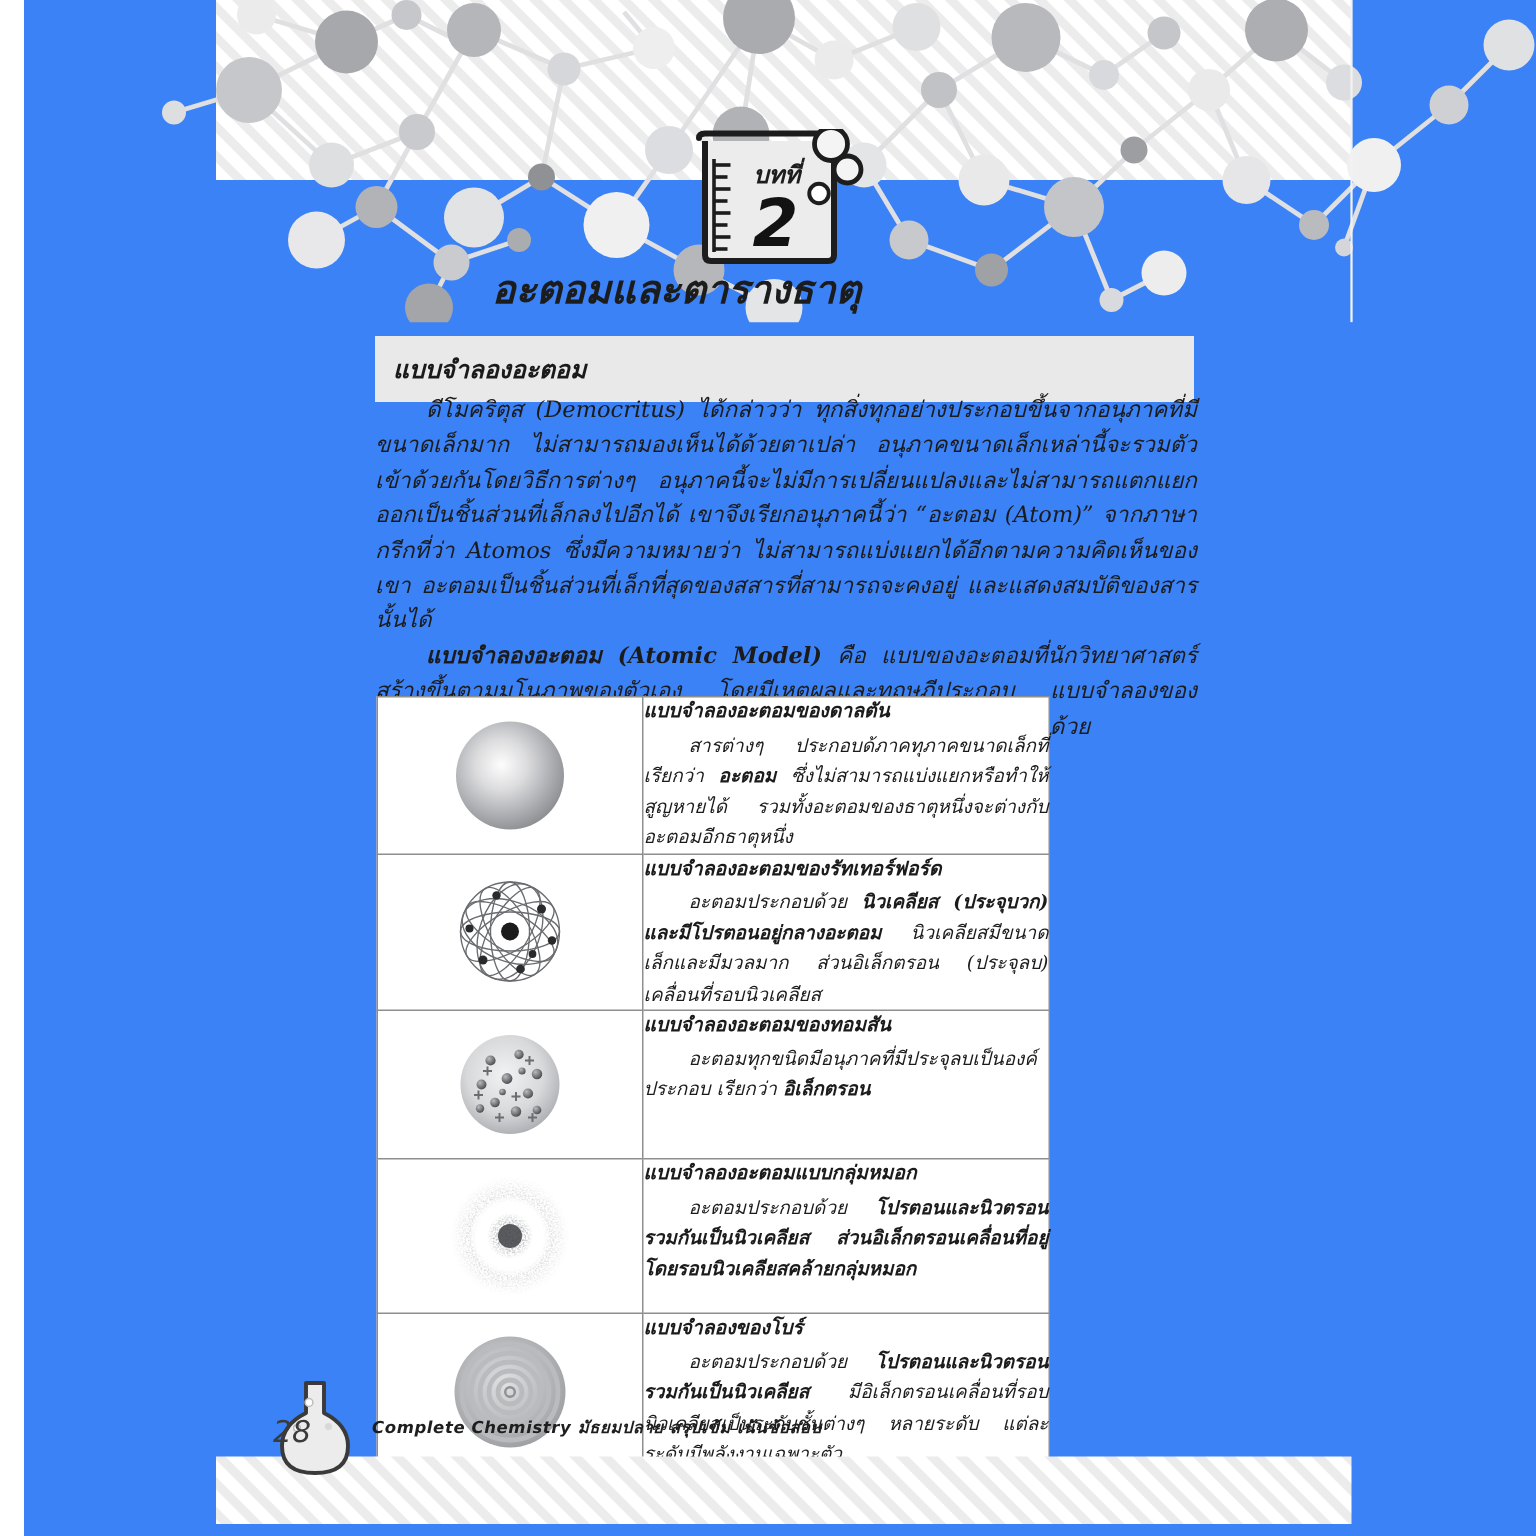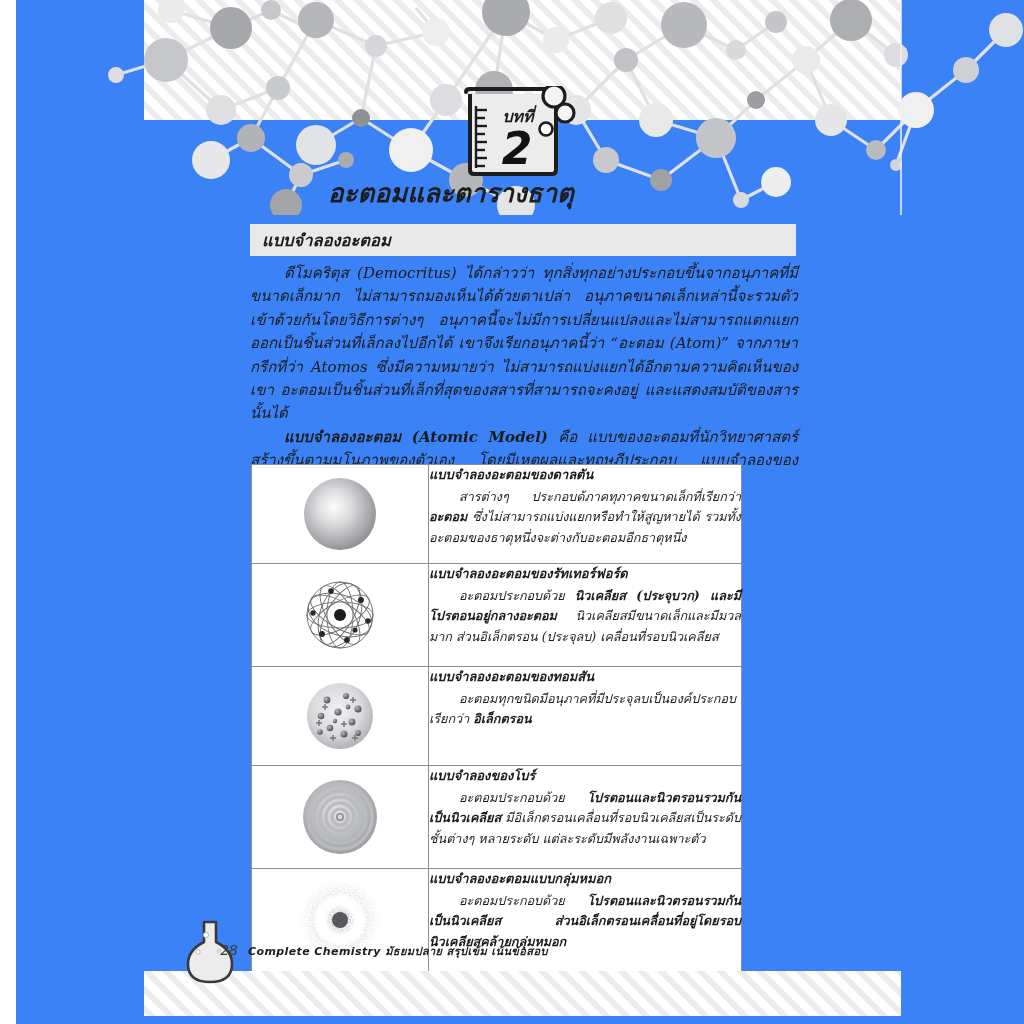--- a/index.html
+++ b/index.html
@@ -65,21 +65,21 @@
     color: #1c1c1c;
     letter-spacing: 0px;
   }
 
   
   .section-bar {
     position: absolute;
     left: 234px;
     top: 224px;
     width: 546px;
-    height: 32px;
+    height: 44px;
     background: #e9e9e9;
     display: flex;
     align-items: center;
   }
   .section-bar-label {
     padding-left: 12px;
     font-size: 16.5px;
     font-weight: bold;
     color: #1a1a1a;
   }
@@ -101,21 +101,21 @@
     margin: 0;
     text-indent: 34px;
   }
   .intro .bold { font-weight: bold; }
 
   
   .models-table {
     position: absolute;
     left: 235px;
     top: 464px;
-    width: 491px;
+    width: 449px;
     border: 1px solid #8e8e8e;
     border-collapse: collapse;
     background: #fff;
   }
   .models-table td {
     border: 1px solid #8e8e8e;
     vertical-align: top;
     padding: 0;
   }
   .cell-figure {
@@ -159,22 +159,22 @@
     left: 166px;
     top: -8px;
     width: 56px;
     height: 66px;
   }
   .footer-pageno {
     position: absolute;
     left: 166px;
     top: 14px;
     width: 56px;
-    text-align: right;
-    font-size: 14px;
+    text-align: left;
+    font-size: 20px;
     color: #3b3b3b;
     font-family: "DejaVu Sans", "Liberation Sans", sans-serif;
   }
   .footer-text {
     position: absolute;
     left: 232px;
     top: 14px;
     font-size: 11px;
     font-weight: bold;
     color: #1e1e1e;
@@ -426,48 +426,20 @@
         </td>
         <td class="cell-text">
           <span class="cell-title">แบบจำลองอะตอมของทอมสัน</span>
           <span class="cell-body"><span>อะตอมทุกขนิดมีอนุภาคที่มีประจุลบเป็นองค์ประกอบ  เรียกว่า </span><span class="b">อิเล็กตรอน</span><span></span></span>
         </td>
       </tr>
 
       <tr>
         <td class="cell-figure">
           <span class="fig-wrap">
-            <svg width="84" height="84" viewBox="0 0 84 84" xmlns="http://www.w3.org/2000/svg">
-              <defs>
-                <radialGradient id="gBohr" cx="45%" cy="42%" r="62%">
-                  <stop offset="0%" stop-color="#e2e2e4"></stop>
-                  <stop offset="100%" stop-color="#9b9da1"></stop>
-                </radialGradient>
-              </defs>
-              <circle cx="42" cy="42" r="37" fill="url(#gBohr)"></circle>
-              <g fill="none" stroke="#b9bbbe" stroke-width="3.2">
-                <circle cx="42" cy="42" r="32"></circle>
-                <circle cx="42" cy="42" r="26"></circle>
-                <circle cx="42" cy="42" r="20"></circle>
-                <circle cx="42" cy="42" r="14"></circle>
-                <circle cx="42" cy="42" r="8"></circle>
-              </g>
-              <circle cx="42" cy="42" r="3.2" fill="none" stroke="#8e9094" stroke-width="1.6"></circle>
-            </svg>
-          </span>
-        </td>
-        <td class="cell-text">
-          <span class="cell-title">แบบจำลองของโบร์</span>
-          <span class="cell-body"><span>อะตอมประกอบด้วย </span><span class="b">โปรตอนและนิวตรอนรวมกันเป็นนิวเคลียส</span><span> มีอิเล็กตรอนเคลื่อนที่รอบนิวเคลียสเป็นระดับชั้นต่างๆ หลายระดับ แต่ละระดับมีพลังงานเฉพาะตัว</span></span>
-        </td>
-      </tr>
-
-      <tr>
-        <td class="cell-figure">
-          <span class="fig-wrap">
             <svg width="88" height="84" viewBox="0 0 88 84" xmlns="http://www.w3.org/2000/svg">
               <defs>
                 <radialGradient id="gCloudIn" cx="50%" cy="50%" r="50%">
                   <stop offset="0%" stop-color="#3a3a3d"></stop>
                   <stop offset="70%" stop-color="#6e7074"></stop>
                   <stop offset="100%" stop-color="#9a9ca0" stop-opacity="0.2"></stop>
                 </radialGradient>
                 <radialGradient id="gCloudOut" cx="50%" cy="50%" r="50%">
                   <stop offset="0%" stop-color="#ffffff" stop-opacity="0"></stop>
                   <stop offset="52%" stop-color="#ffffff" stop-opacity="0"></stop>
@@ -488,20 +460,48 @@
               <circle cx="44" cy="42" r="8" fill="#3f4144" opacity="0.85"></circle>
             </svg>
           </span>
         </td>
         <td class="cell-text">
           <span class="cell-title">แบบจำลองอะตอมแบบกลุ่มหมอก</span>
           <span class="cell-body"><span>อะตอมประกอบด้วย  </span><span class="b">โปรตอนและนิวตรอนรวมกันเป็นนิวเคลียส ส่วนอิเล็กตรอนเคลื่อนที่อยู่โดยรอบนิวเคลียสคล้ายกลุ่มหมอก</span><span></span></span>
         </td>
       </tr>
 
+      <tr>
+        <td class="cell-figure">
+          <span class="fig-wrap">
+            <svg width="84" height="84" viewBox="0 0 84 84" xmlns="http://www.w3.org/2000/svg">
+              <defs>
+                <radialGradient id="gBohr" cx="45%" cy="42%" r="62%">
+                  <stop offset="0%" stop-color="#e2e2e4"></stop>
+                  <stop offset="100%" stop-color="#9b9da1"></stop>
+                </radialGradient>
+              </defs>
+              <circle cx="42" cy="42" r="37" fill="url(#gBohr)"></circle>
+              <g fill="none" stroke="#b9bbbe" stroke-width="3.2">
+                <circle cx="42" cy="42" r="32"></circle>
+                <circle cx="42" cy="42" r="26"></circle>
+                <circle cx="42" cy="42" r="20"></circle>
+                <circle cx="42" cy="42" r="14"></circle>
+                <circle cx="42" cy="42" r="8"></circle>
+              </g>
+              <circle cx="42" cy="42" r="3.2" fill="none" stroke="#8e9094" stroke-width="1.6"></circle>
+            </svg>
+          </span>
+        </td>
+        <td class="cell-text">
+          <span class="cell-title">แบบจำลองของโบร์</span>
+          <span class="cell-body"><span>อะตอมประกอบด้วย </span><span class="b">โปรตอนและนิวตรอนรวมกันเป็นนิวเคลียส</span><span> มีอิเล็กตรอนเคลื่อนที่รอบนิวเคลียสเป็นระดับชั้นต่างๆ หลายระดับ แต่ละระดับมีพลังงานเฉพาะตัว</span></span>
+        </td>
+      </tr>
+
     </tbody>
   </table>
 
   <div class="deco-bottom">
     <svg width="1024" height="60" viewBox="0 0 1024 60" xmlns="http://www.w3.org/2000/svg">
       <defs>
         <pattern id="hatch2" width="14" height="14" patternTransform="rotate(-45)" patternUnits="userSpaceOnUse">
           <rect width="14" height="14" fill="#ffffff"></rect>
           <rect width="6" height="14" fill="#ececec"></rect>
         </pattern>

